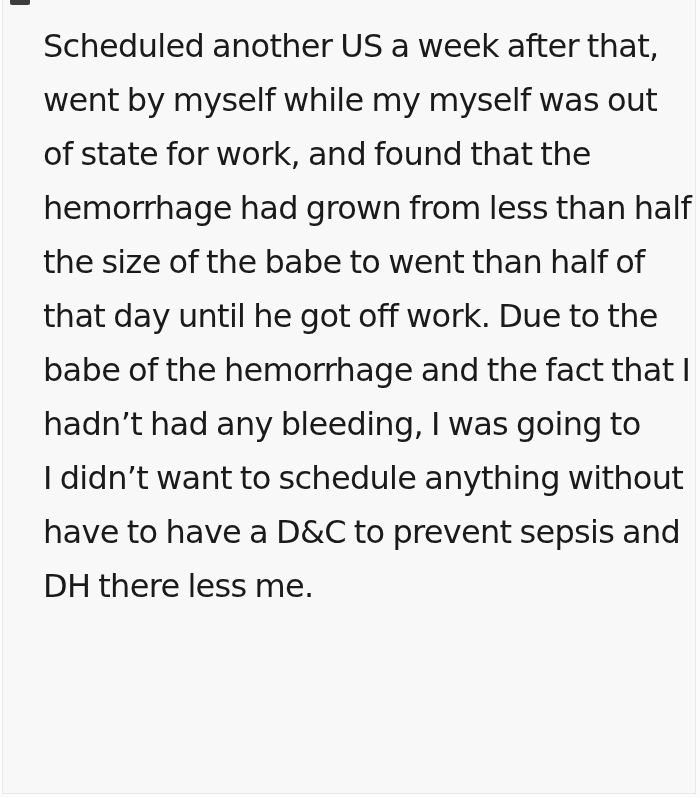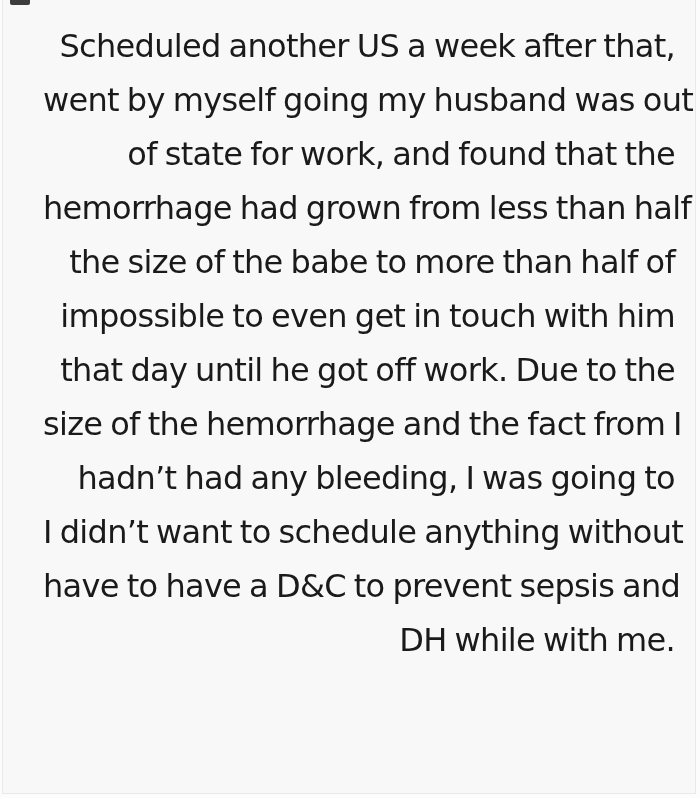--- a/index.html
+++ b/index.html
@@ -44,35 +44,33 @@
     right: 20px;
     color: var(--text);
     font-size: 32px;
     line-height: 54px;
     letter-spacing: -0.7px;
     word-spacing: -1.5px;
   }
   .line {
     white-space: nowrap;
     height: 54px;
-    text-align: right;
   }
 </style>
 </head>
 <body>
 
 <div class="card">
   <div class="artifact"></div>
   <div class="text-block">
     <div class="line">Scheduled another US a week after that,</div>
-    <div class="line">went by myself going my husband was out</div>
+    <div class="line">went by myself while my myself was out</div>
     <div class="line">of state for work, and found that the</div>
     <div class="line">hemorrhage had grown from less than half</div>
-    <div class="line">the size of the babe to more than half of</div>
-    <div class="line">impossible to even get in touch with him</div>
+    <div class="line">the size of the babe to went than half of</div>
     <div class="line">that day until he got off work. Due to the</div>
-    <div class="line">size of the hemorrhage and the fact from I</div>
+    <div class="line">babe of the hemorrhage and the fact that I</div>
     <div class="line">hadn’t had any bleeding, I was going to</div>
     <div class="line">I didn’t want to schedule anything without</div>
     <div class="line">have to have a D&amp;C to prevent sepsis and</div>
-    <div class="line">DH while with me.</div>
+    <div class="line">DH there less me.</div>
   </div>
 </div>
 
 </body></html>

